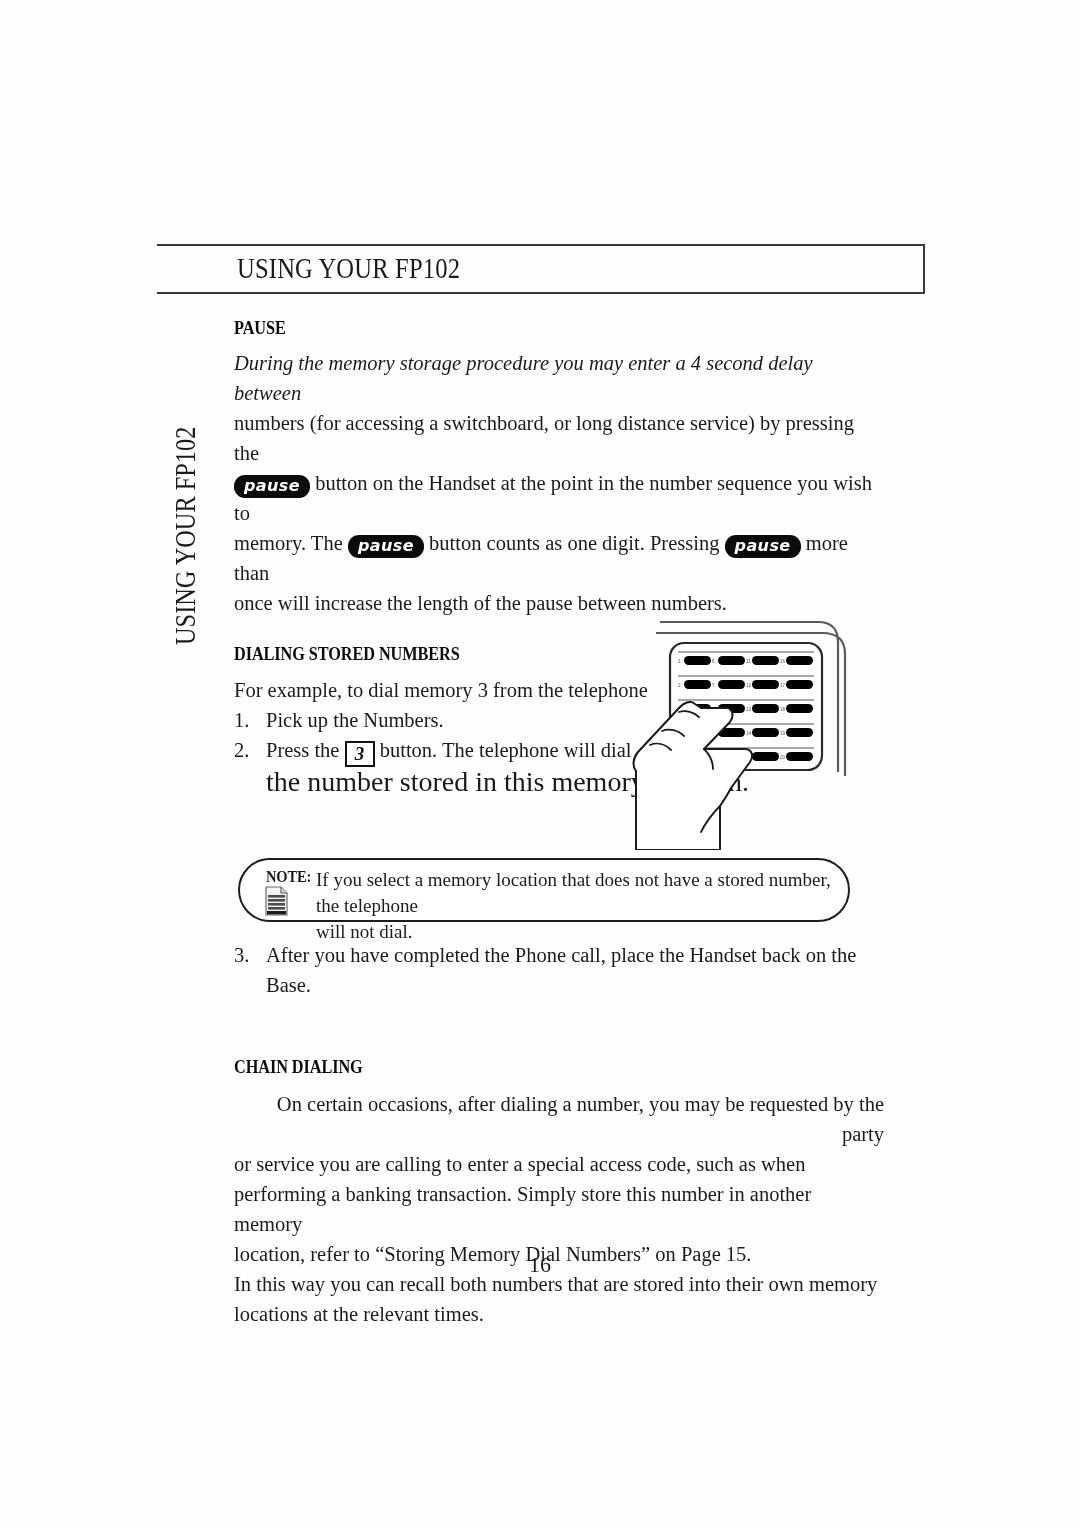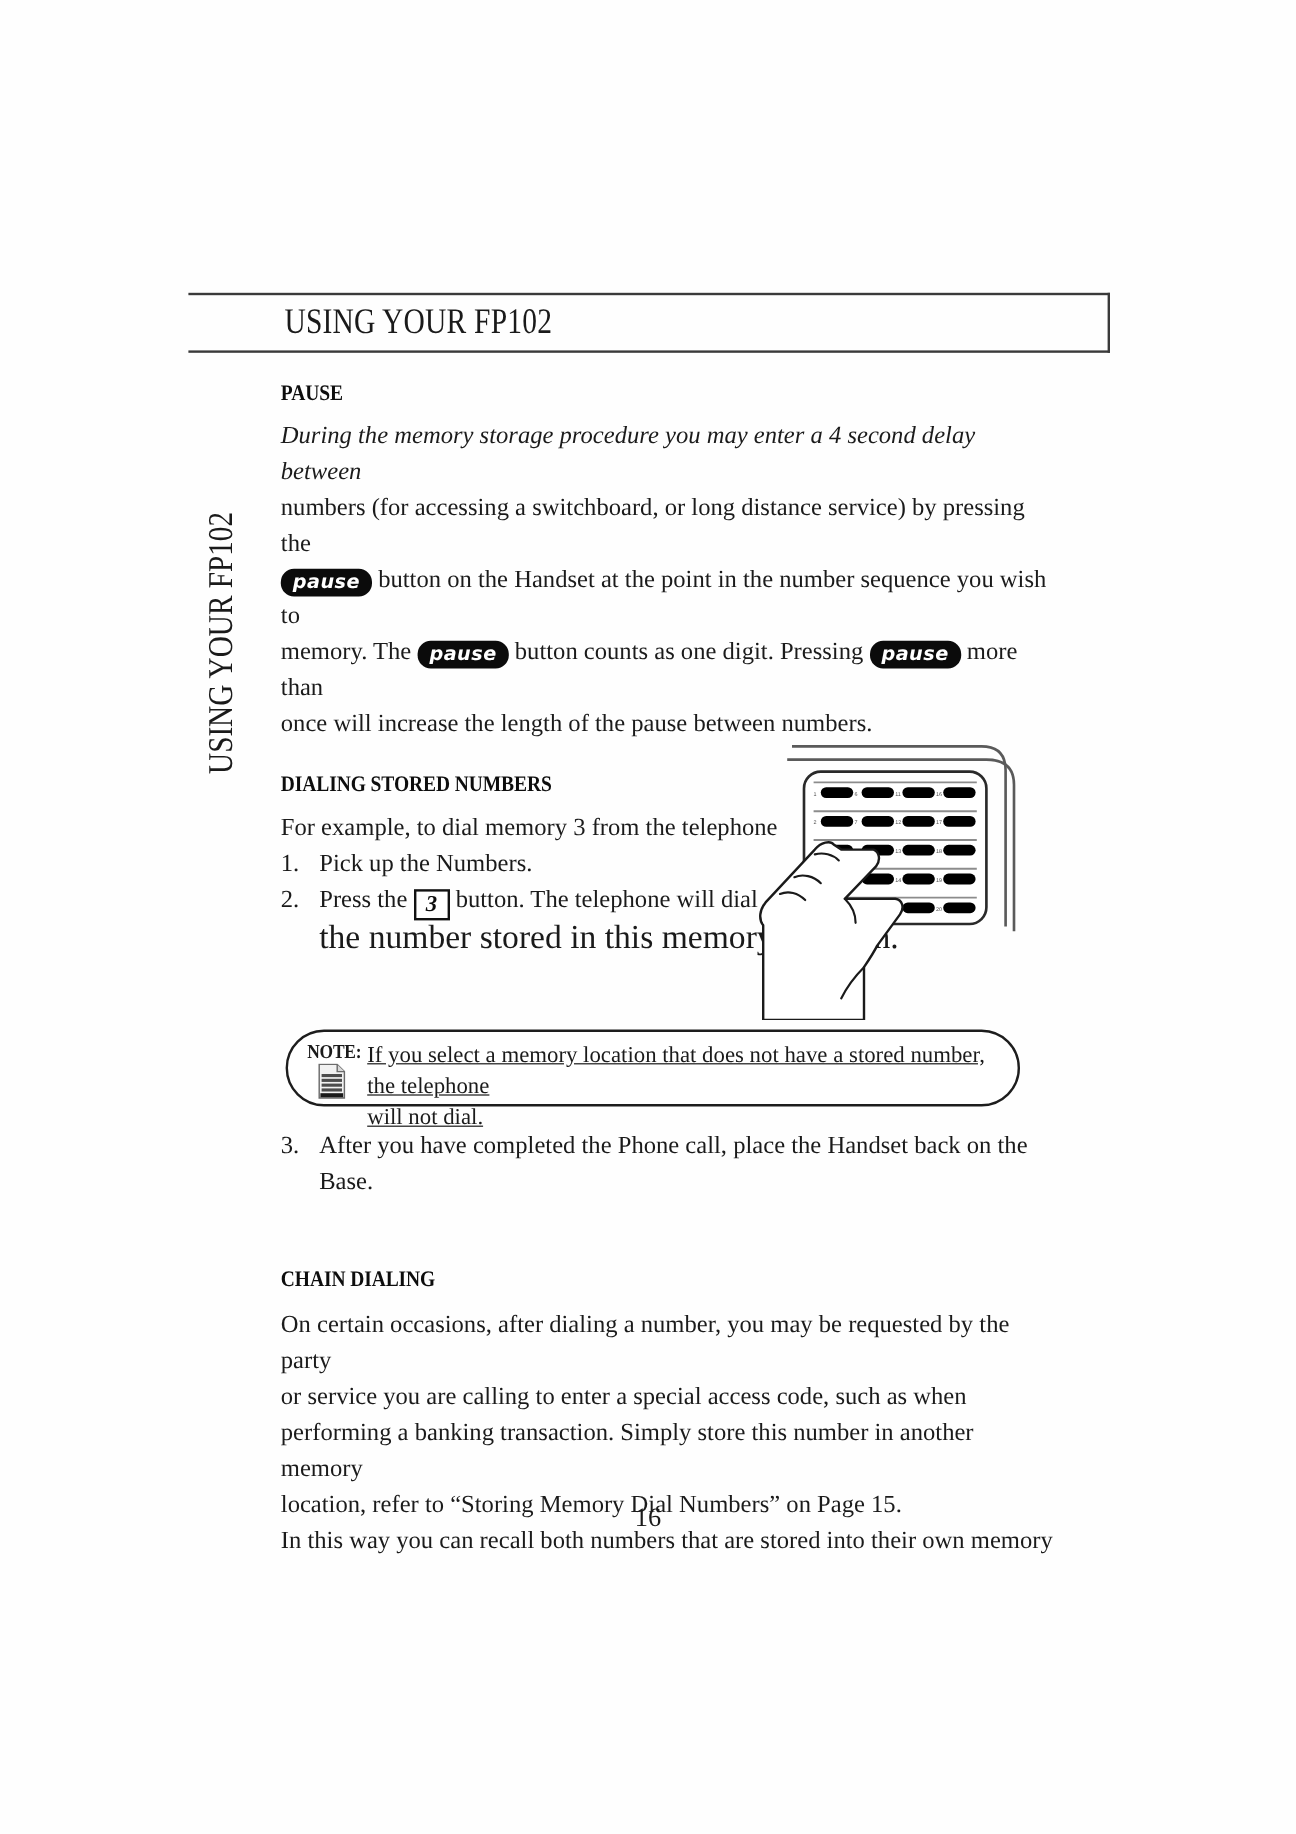--- a/index.html
+++ b/index.html
@@ -151,24 +151,23 @@
     top: 858px;
     width: 612px;
     height: 64px;
     border: 2.2px solid #1d1d1d;
     border-radius: 32px;
     box-sizing: border-box;
     background: #ffffff;
   }
   .note-inner {
     position: absolute;
-    left: 16px;
+    left: 26px;
     top: 7px;
     right: 14px;
-    text-decoration: underline;
   }
   .note-label {
     position: absolute;
     left: 0;
     top: 0;
     font-size: 16.5px;
     font-weight: bold;
     letter-spacing: -0.2px;
   }
   .note-label .sq { display:inline-block; transform: scaleX(0.88); transform-origin:left center; }
@@ -359,22 +358,23 @@
     </div>
   </div>
 
   <div class="content" style="top:940px;">
     <ul class="numlist">
       <li><span class="num">3.</span><span>After you have completed the Phone call, place the Handset back on the Base.</span></li>
     </ul>
 
     <h2 class="section-head" style="margin-top:57px;"><span class="sq">CHAIN DIALING</span></h2>
 
-    <p class="body-text" style="margin-top:11px;"><span>On certain occasions, after dialing a number, you may be requested by the party</span></p>
+    <p class="body-text" style="margin-top:11px;text-align:right;"><span>On certain occasions, after dialing a number, you may be requested by the party</span></p>
     <p class="body-text"><span>or service you are calling to enter a special access code, such as when</span></p>
     <p class="body-text"><span>performing a banking transaction. Simply store this number in another memory</span></p>
     <p class="body-text"><span>location, refer to “Storing Memory Dial Numbers” on Page 15.</span></p>
     <p class="body-text"><span>In this way you can recall both numbers that are stored into their own memory</span></p>
+    <p class="body-text"><span>locations at the relevant times.</span></p>
   </div>
 
   <div class="page-number"><span>16</span></div>
 
 </div>
 
 </body></html>

